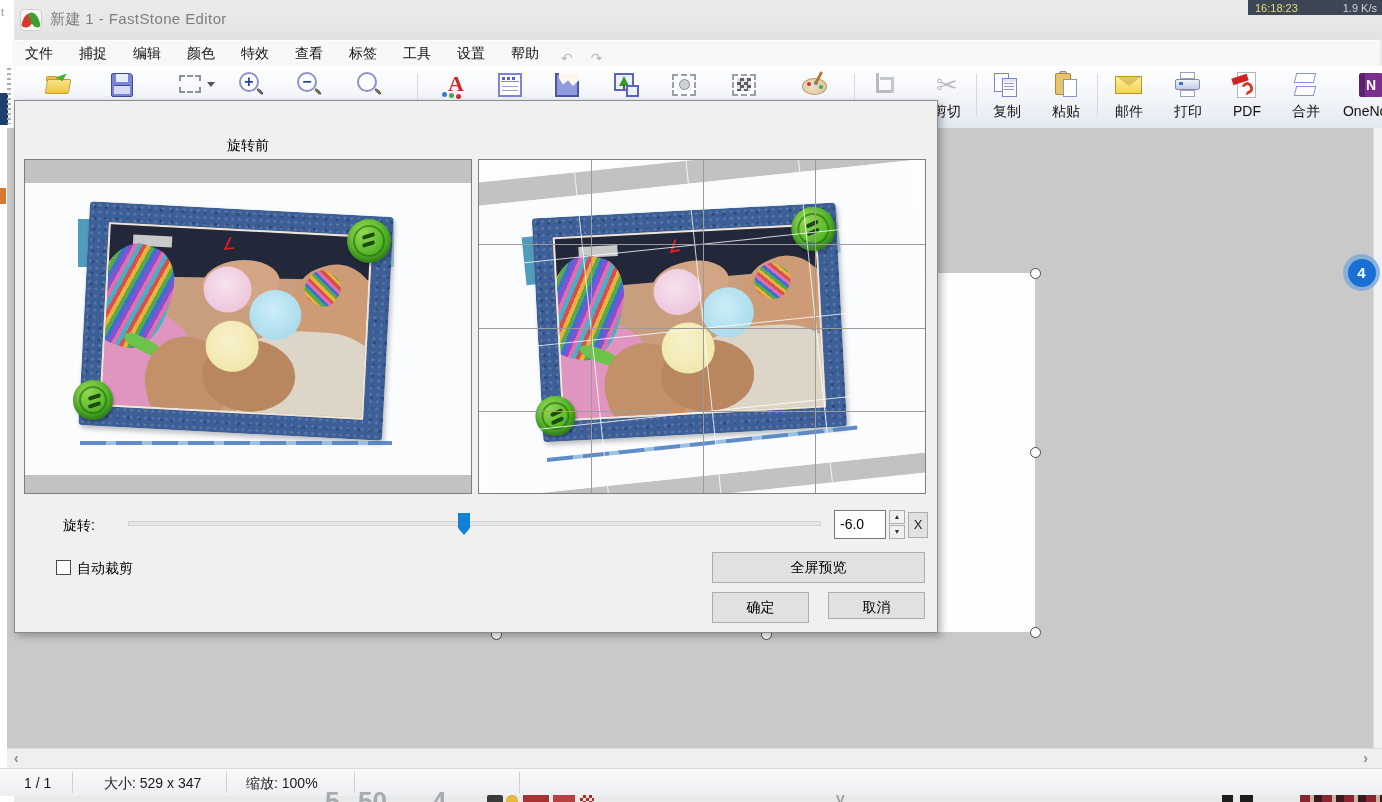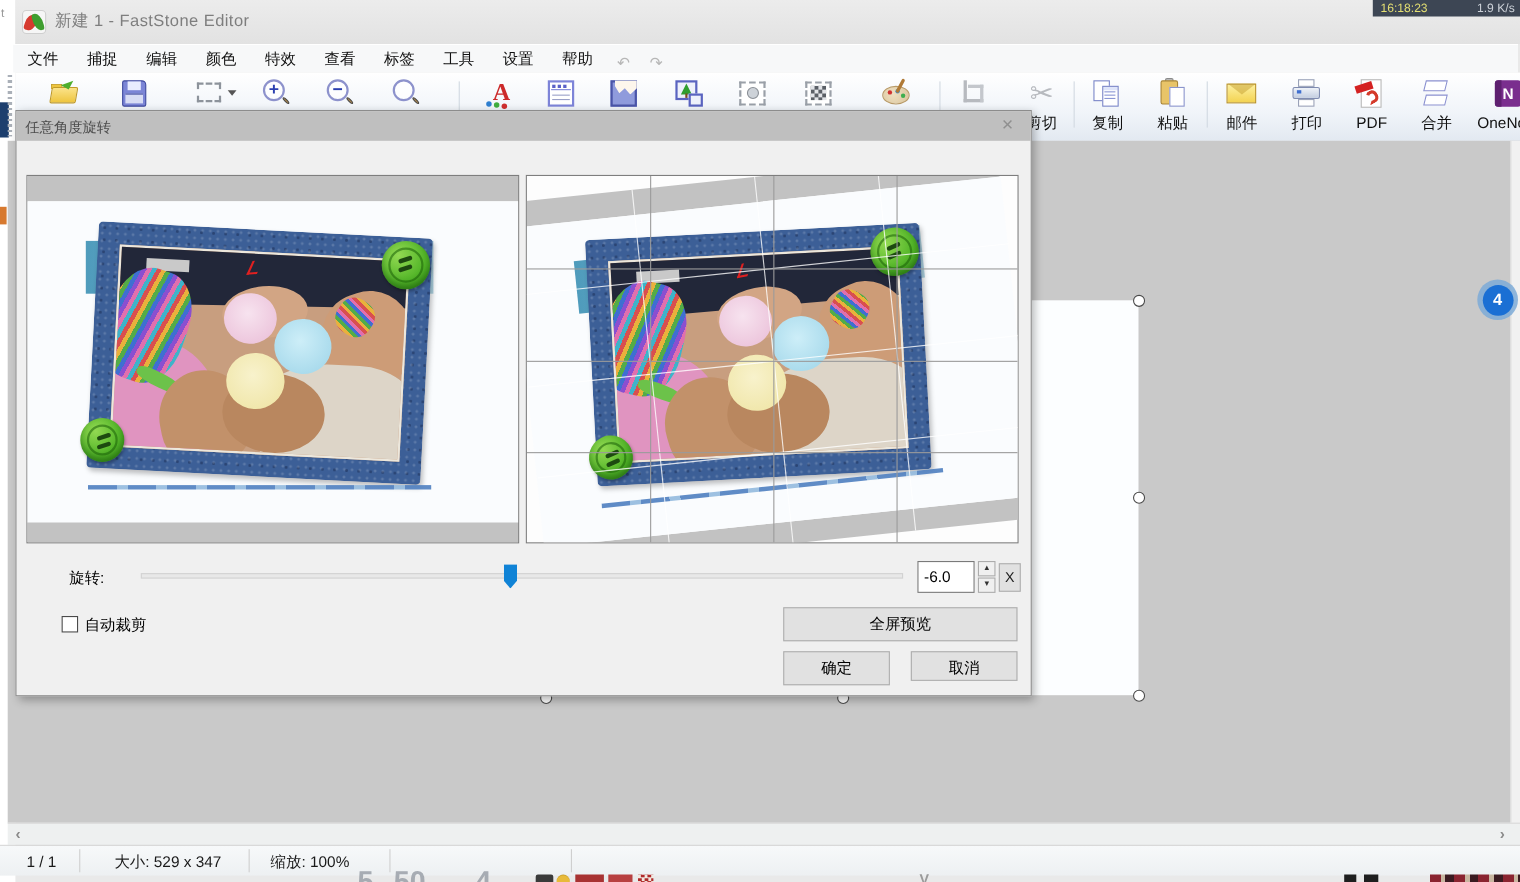--- a/index.html
+++ b/index.html
@@ -419,25 +419,22 @@
   <div class="handle" style="left:484px;top:501px"></div>
   <div class="handle" style="left:754px;top:501px"></div>
   <div id="vscroll"></div>
 </div>
 
 <div class="abs" id="badge4">
   <div class="inner">4</div>
 </div>
 
 <div class="abs" id="dialog">
-  <div id="dialog-titlebar">
-    <div id="dialog-title">任意角度旋转</div>
-    <div id="dialog-close">×</div>
-  </div>
-
+
+  <div class="pane-label" style="left:9px">旋转前</div>
 
   <div class="pane" id="pane-before">
     <div class="lbox top"></div>
     <div class="lbox bot"></div>
     <div class="scene">
       <div class="sc-band"></div>
       <div class="sc-frame">
         <div class="sc-photo">
           <div class="ph-dark"></div>
           <div class="ph-sliver"></div>

